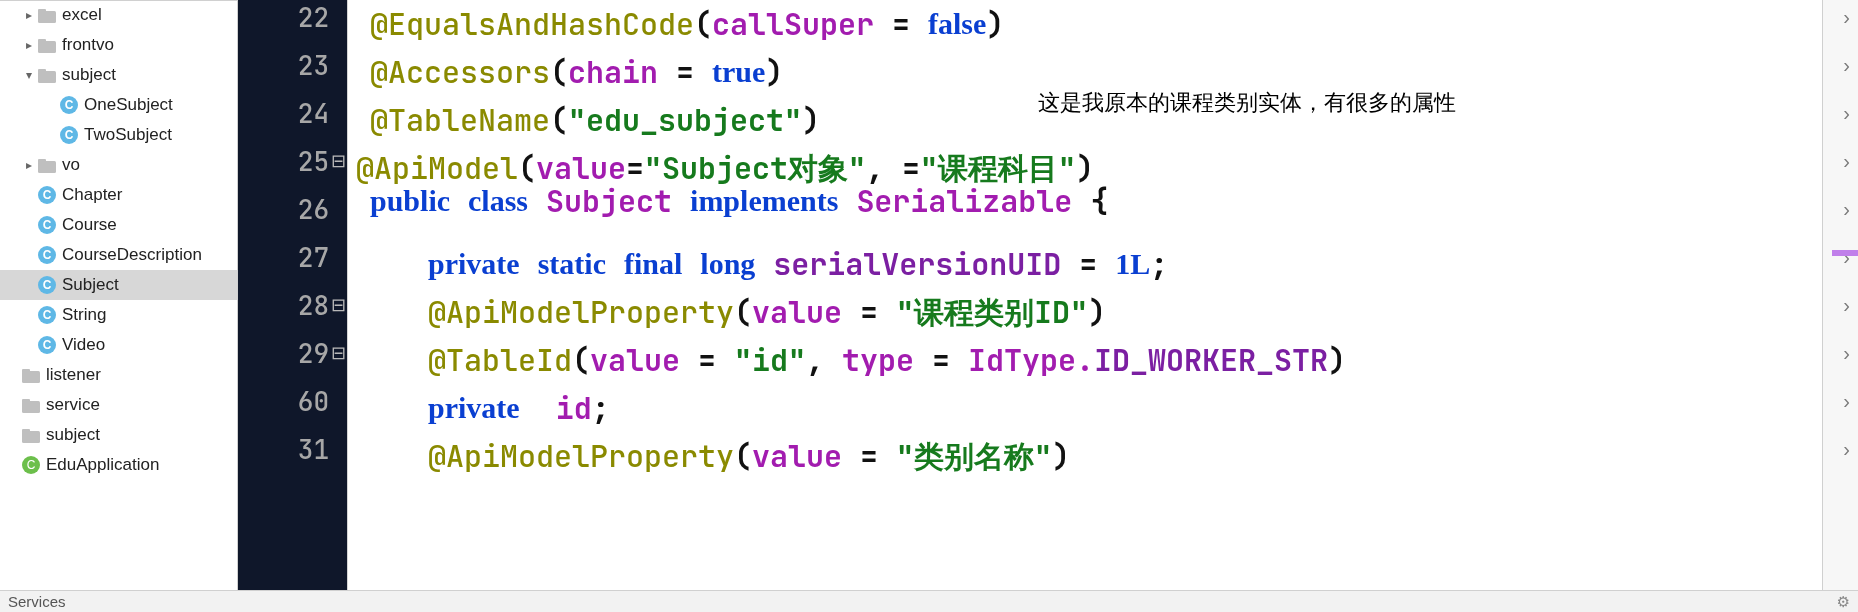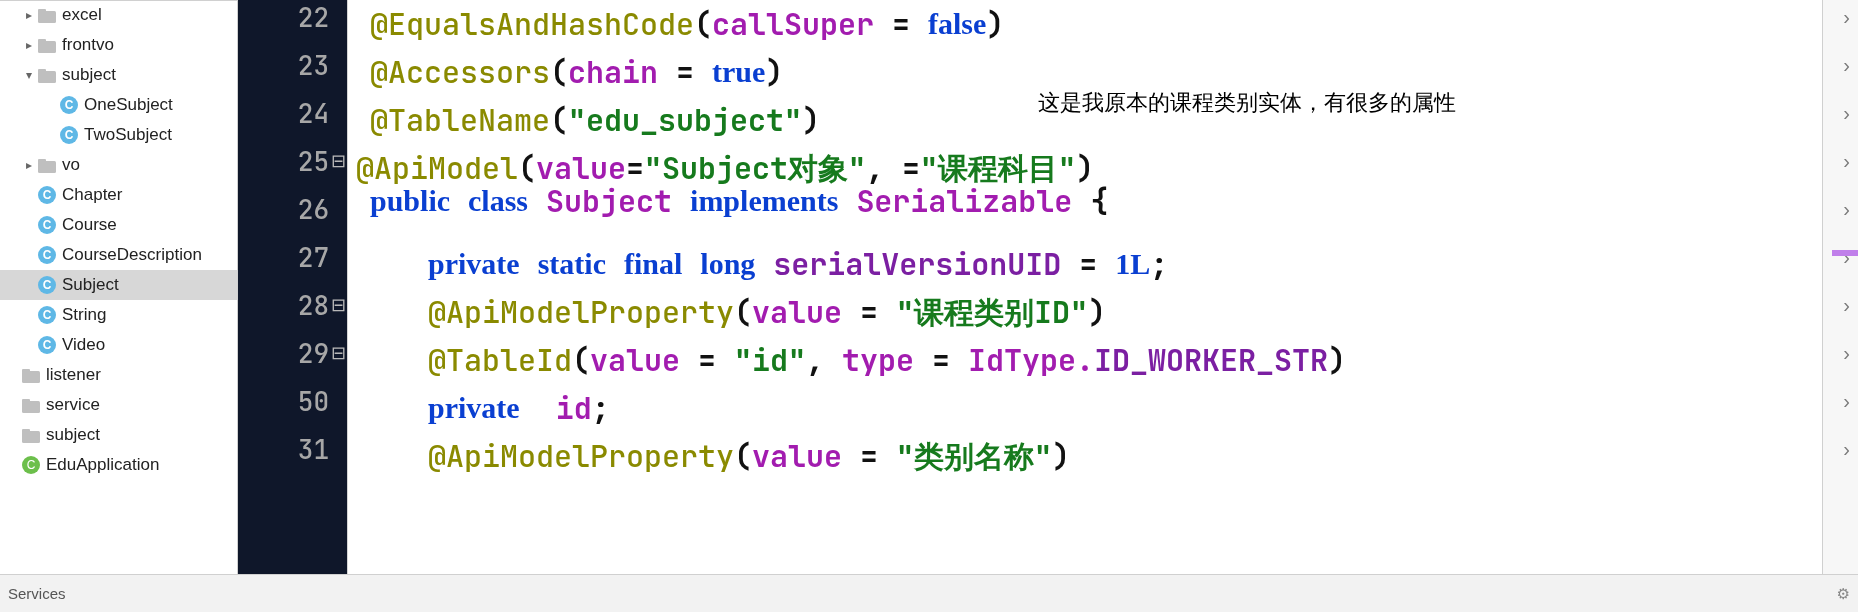--- a/index.html
+++ b/index.html
@@ -31,21 +31,21 @@
   .tok-id    { color: #a21caf; font-weight: 600; }
   .tok-kw    { color: #0a3fd1; font-weight: 700; font-family: Liberation Serif, serif; }
   .tok-str   { color: #167a1d; font-weight: 700; }
   .tok-ital  { color: #7b1fa2; font-weight: 700; }
   .red-note { position: absolute; color: #000000; font-size: 22px; font-family: "Microsoft YaHei", sans-serif; }
   
   .right-strip { width: 36px; border-left: 1px solid #d0d0d0; position: relative; background: #f7f7f7; }
   .rchevron { position: absolute; right: 8px; color: #7b7b7b; font-size: 20px; }
   .purple-bar { position: absolute; right: 0; width: 26px; height: 6px; background: #c07fea; }
   
-  .bottom-bar { position: absolute; left: 0; bottom: 0; width: 1858px; height: 38px; background: #f2f2f2; border-top: 1px solid #d0d0d0; display: flex; align-items: center; justify-content: space-between; padding: 8px 8px; font-size: 15px; color: #555; }
+  .bottom-bar { position: absolute; left: 0; bottom: 0; width: 1858px; height: 22px; background: #f2f2f2; border-top: 1px solid #d0d0d0; display: flex; align-items: center; justify-content: space-between; padding: 8px 8px; font-size: 15px; color: #555; }
   .gear-icon { color: #888; }
   .hborder { position:absolute; left:0; right:0; top:0; height:1px; background:#d0d0d0;}
 </style>
 </head>
 <body>
 
 <div class="root">
 
   <div class="sidebar">
     <div class="hborder"></div>
@@ -155,21 +155,21 @@
     <span class="gutter-line" style="top:48px">23</span>
     <span class="gutter-line" style="top:96px">24</span>
     <span class="gutter-line" style="top:144px">25</span>
     <span class="gutter-mark" style="top:150px">⊟</span>
     <span class="gutter-line" style="top:192px">26</span>
     <span class="gutter-line" style="top:240px">27</span>
     <span class="gutter-line" style="top:288px">28</span>
     <span class="gutter-mark" style="top:294px">⊟</span>
     <span class="gutter-line" style="top:336px">29</span>
     <span class="gutter-mark" style="top:342px">⊟</span>
-    <span class="gutter-line" style="top:384px">50</span>
+    <span class="gutter-line" style="top:384px">60</span>
     <span class="gutter-line" style="top:432px">31</span>
   </div>
 
   <div class="editor-wrap">
     <div class="editor">
       
       <div class="code-line" style="top:0px">
         <span class="tok-ann">@EqualsAndHashCode</span>
         <span class="tok-punc">(</span>
         <span class="tok-id">callSuper</span>

